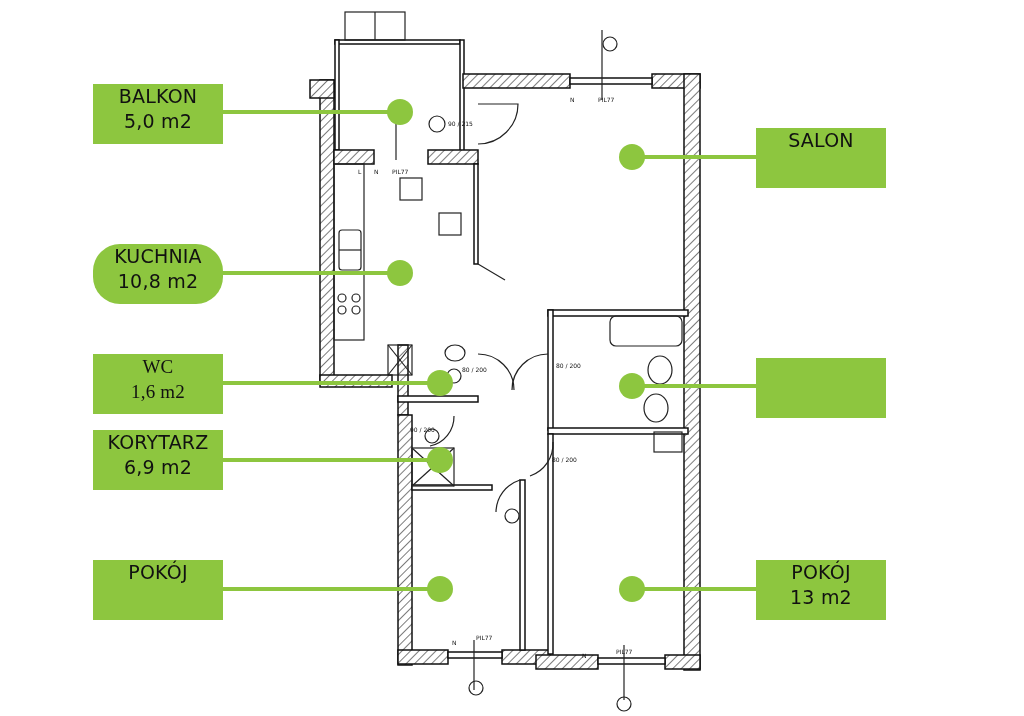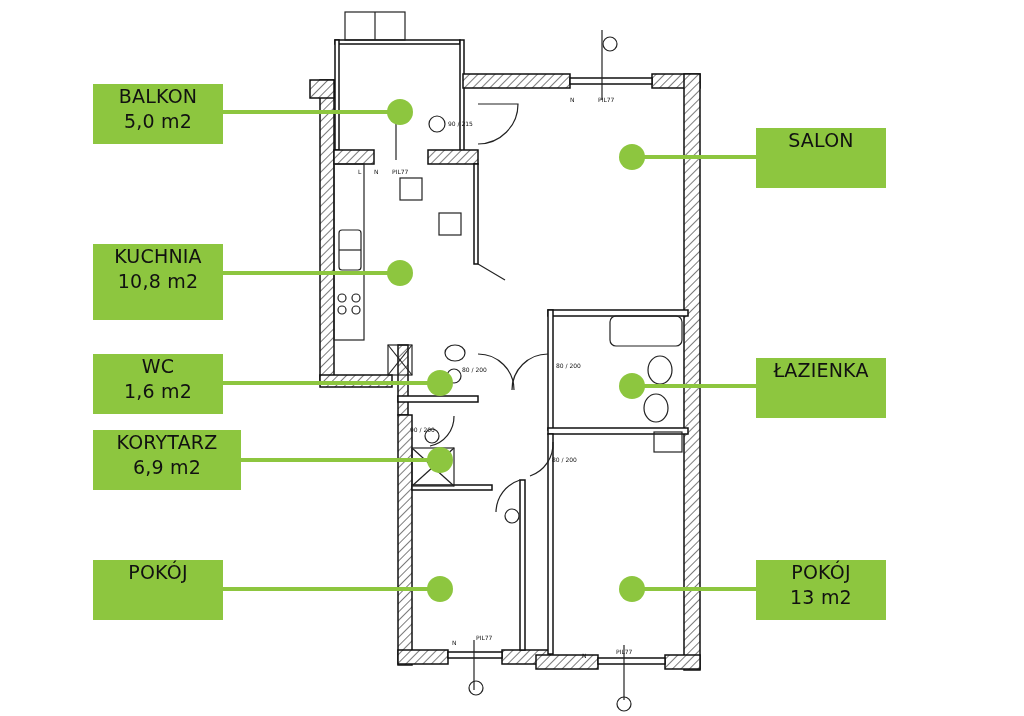--- a/index.html
+++ b/index.html
@@ -165,32 +165,31 @@
 <div class="leader" style="left:640px; top:587px; width:118px;"></div>
 <div class="dot" style="left:619px; top:576px;"></div>
 
 <div class="label" style="left:93px; top:84px; width:130px; height:60px;">
   <span>BALKON</span>
   <span>5,0 m2</span>
 </div>
 <div class="label" style="left:756px; top:128px; width:130px; height:60px;">
   <span>SALON</span>
 </div>
-<div class="label" style="left:93px; top:244px; width:130px; height:76px;">
+<div class="label" style="left:93px; top:244px; width:130px; height:60px;border-radius:27px;">
   <span>KUCHNIA</span>
   <span>10,8 m2</span>
 </div>
-<div class="label" style="left:93px; top:354px; width:130px; height:60px;">
+<div class="label" style="left:93px; top:354px; width:130px; height:60px;font-family:Liberation Serif, serif;">
   <span>WC</span>
   <span>1,6 m2</span>
 </div>
 <div class="label" style="left:756px; top:358px; width:130px; height:60px;">
-  <span>ŁAZIENKA</span>
 </div>
-<div class="label" style="left:93px; top:430px; width:148px; height:60px;">
+<div class="label" style="left:93px; top:430px; width:130px; height:60px;">
   <span>KORYTARZ</span>
   <span>6,9 m2</span>
 </div>
 <div class="label" style="left:93px; top:560px; width:130px; height:60px;">
   <span>POKÓJ</span>
 </div>
 <div class="label" style="left:756px; top:560px; width:130px; height:60px;">
   <span>POKÓJ</span>
   <span>13 m2</span>
 </div>

